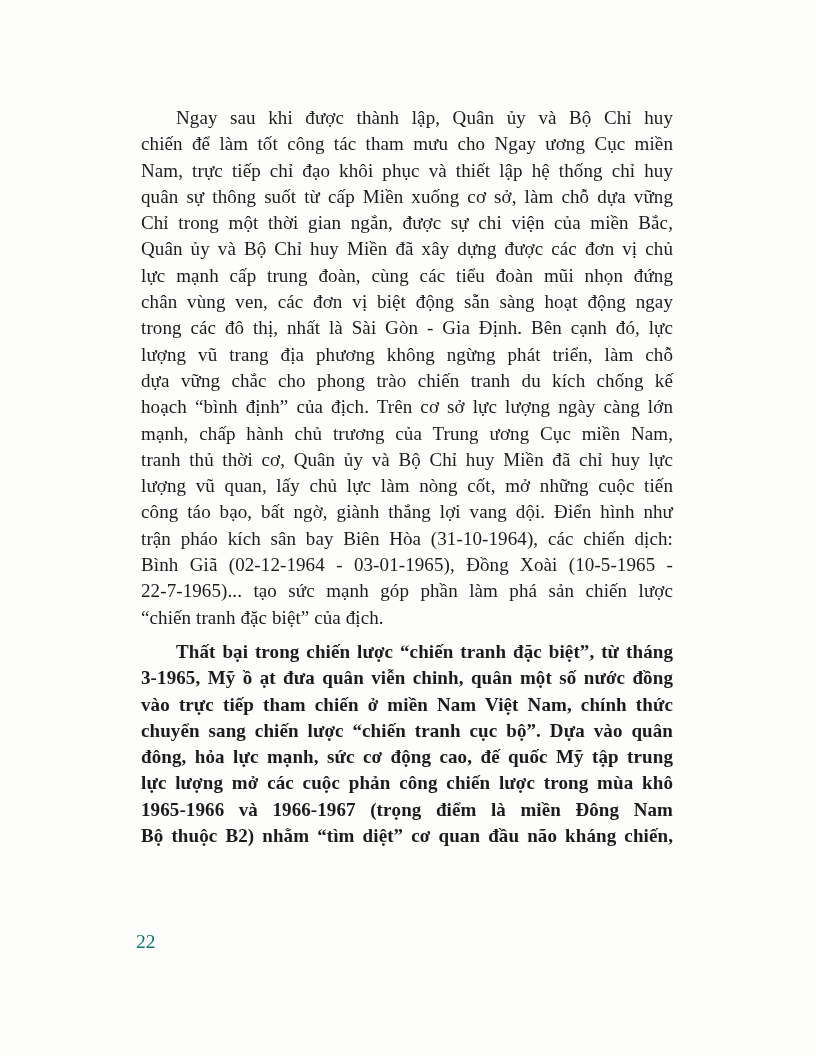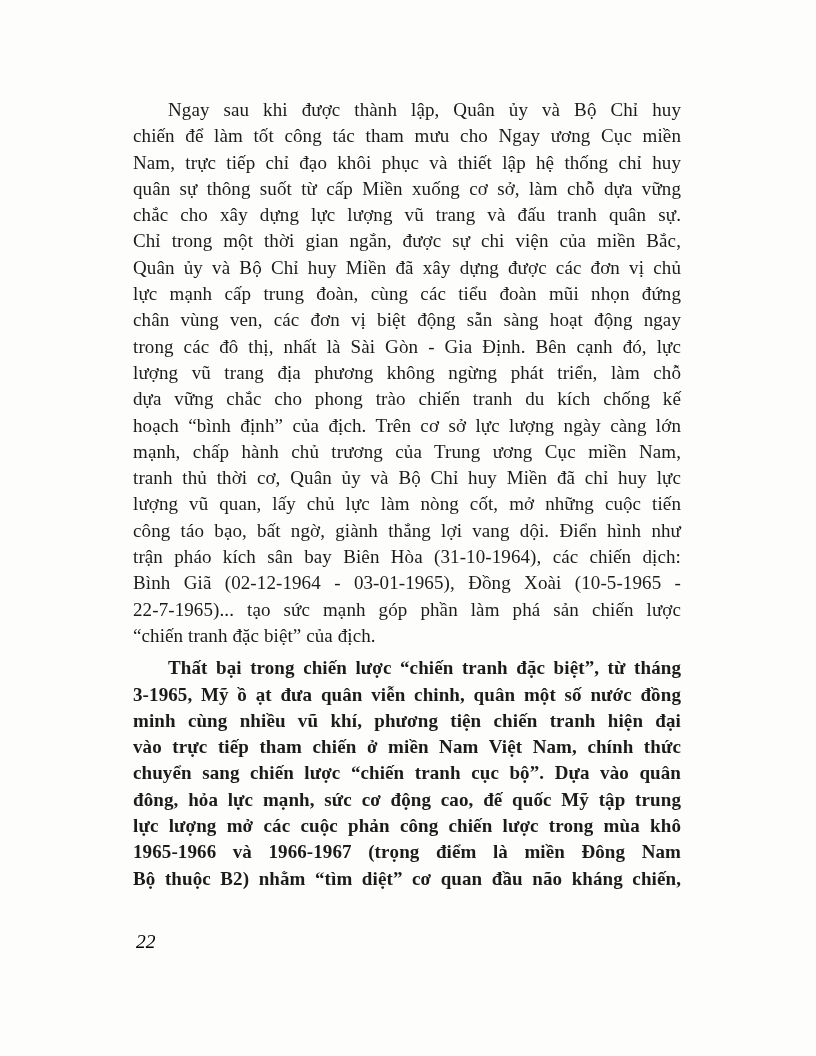--- a/index.html
+++ b/index.html
@@ -16,53 +16,51 @@
     color: #1b1b1b;
     font-family: "Liberation Serif", "DejaVu Serif", serif;
     overflow: hidden;
   }
   .text-block {
     position: absolute;
     left: 133px;
     top: 97px;
     width: 548px;
   }
-  .paragraph { margin: 0; padding: 0; }
+  .paragraph { margin: 8px; padding: 0; }
   .paragraph + .paragraph { margin-top: 6px; font-weight: bold; }
   .line {
     font-size: 19px;
     line-height: 26.3px;
     text-align: justify;
     text-align-last: justify;
     letter-spacing: 0.1px;
   }
   .line.indent { text-indent: 35px; }
   .line.flush-left { text-align-last: left; }
   .page-number {
     position: absolute;
     left: 136px;
     top: 930px;
     font-size: 19.5px;
     line-height: 24px;
-    color: #000000;
-    font-style: italic;
+    color: #0f766e;
   }
 </style>
 </head>
 <body>
 
 <div class="book-page">
   <div class="text-block">
 
     <div class="paragraph">
       <div class="line indent">Ngay sau khi được thành lập, Quân ủy và Bộ Chỉ huy</div>
       <div class="line">chiến để làm tốt công tác tham mưu cho Ngay ương Cục miền</div>
       <div class="line">Nam, trực tiếp chỉ đạo khôi phục và thiết lập hệ thống chỉ huy</div>
       <div class="line">quân sự thông suốt từ cấp Miền xuống cơ sở, làm chỗ dựa vững</div>
-      <div class="line">chắc cho xây dựng lực lượng vũ trang và đấu tranh quân sự.</div>
       <div class="line">Chỉ trong một thời gian ngắn, được sự chi viện của miền Bắc,</div>
       <div class="line">Quân ủy và Bộ Chỉ huy Miền đã xây dựng được các đơn vị chủ</div>
       <div class="line">lực mạnh cấp trung đoàn, cùng các tiểu đoàn mũi nhọn đứng</div>
       <div class="line">chân vùng ven, các đơn vị biệt động sẵn sàng hoạt động ngay</div>
       <div class="line">trong các đô thị, nhất là Sài Gòn - Gia Định. Bên cạnh đó, lực</div>
       <div class="line">lượng vũ trang địa phương không ngừng phát triển, làm chỗ</div>
       <div class="line">dựa vững chắc cho phong trào chiến tranh du kích chống kế</div>
       <div class="line">hoạch “bình định” của địch. Trên cơ sở lực lượng ngày càng lớn</div>
       <div class="line">mạnh, chấp hành chủ trương của Trung ương Cục miền Nam,</div>
       <div class="line">tranh thủ thời cơ, Quân ủy và Bộ Chỉ huy Miền đã chỉ huy lực</div>
@@ -70,21 +68,20 @@
       <div class="line">công táo bạo, bất ngờ, giành thắng lợi vang dội. Điển hình như</div>
       <div class="line">trận pháo kích sân bay Biên Hòa (31-10-1964), các chiến dịch:</div>
       <div class="line">Bình Giã (02-12-1964 - 03-01-1965), Đồng Xoài (10-5-1965 -</div>
       <div class="line">22-7-1965)... tạo sức mạnh góp phần làm phá sản chiến lược</div>
       <div class="line flush-left">“chiến tranh đặc biệt” của địch.</div>
     </div>
 
     <div class="paragraph">
       <div class="line indent">Thất bại trong chiến lược “chiến tranh đặc biệt”, từ tháng</div>
       <div class="line">3-1965, Mỹ ồ ạt đưa quân viễn chinh, quân một số nước đồng</div>
-      <div class="line">minh cùng nhiều vũ khí, phương tiện chiến tranh hiện đại</div>
       <div class="line">vào trực tiếp tham chiến ở miền Nam Việt Nam, chính thức</div>
       <div class="line">chuyển sang chiến lược “chiến tranh cục bộ”. Dựa vào quân</div>
       <div class="line">đông, hỏa lực mạnh, sức cơ động cao, đế quốc Mỹ tập trung</div>
       <div class="line">lực lượng mở các cuộc phản công chiến lược trong mùa khô</div>
       <div class="line">1965-1966 và 1966-1967 (trọng điểm là miền Đông Nam</div>
       <div class="line">Bộ thuộc B2) nhằm “tìm diệt” cơ quan đầu não kháng chiến,</div>
     </div>
 
   </div>
 

